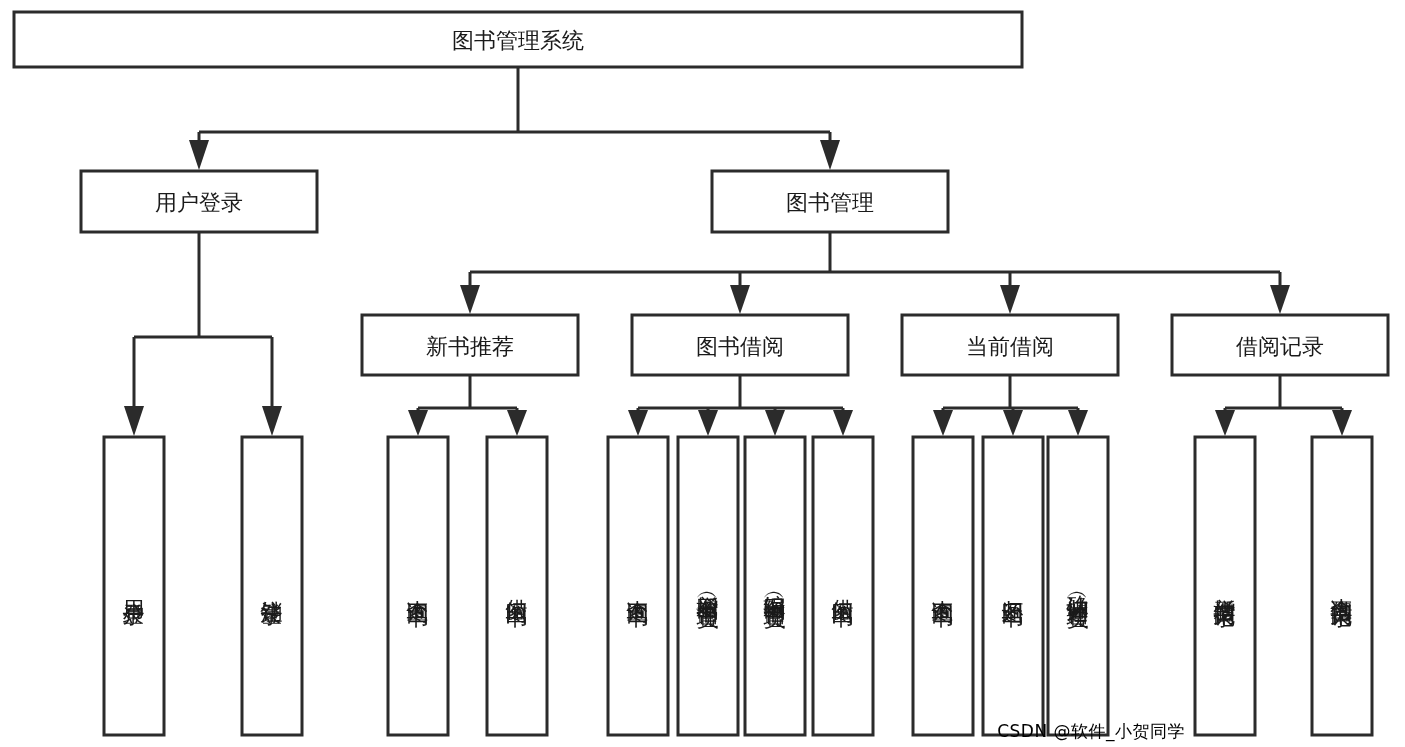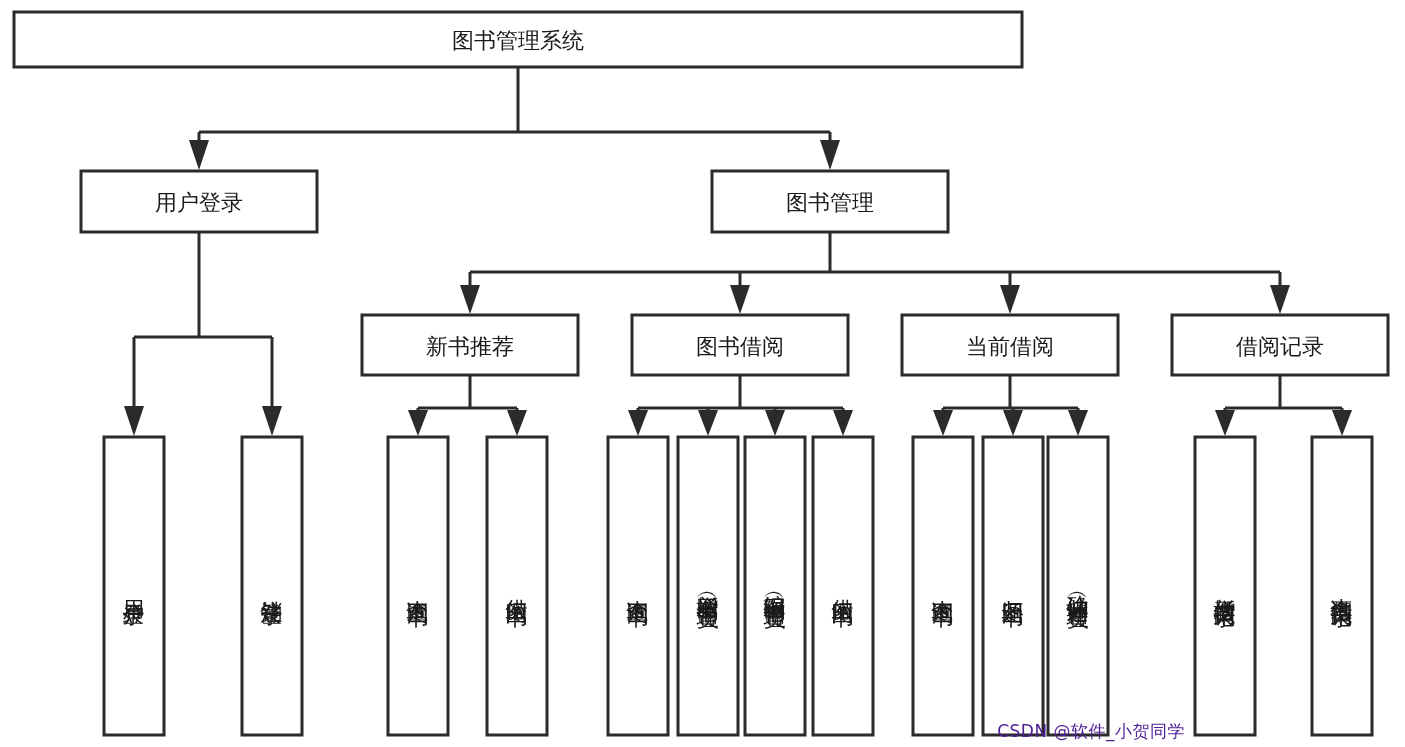--- a/index.html
+++ b/index.html
@@ -63,21 +63,21 @@
     color: #1a1a1a;
     white-space: nowrap;
     pointer-events: none;
   }
   .watermark {
     position: absolute;
     right: 6px;
     bottom: 4px;
     font-family: "DejaVu Sans", "Liberation Sans", sans-serif;
     font-size: 17px;
-    color: #4c1d95;
+    color: #000000;
     letter-spacing: 0.5px;
     user-select: none;
   }
 </style>
 </head>
 <body>
 
 <div id="diagram-root">
 
   <svg class="diagram-canvas" viewBox="0 0 1405 747">

